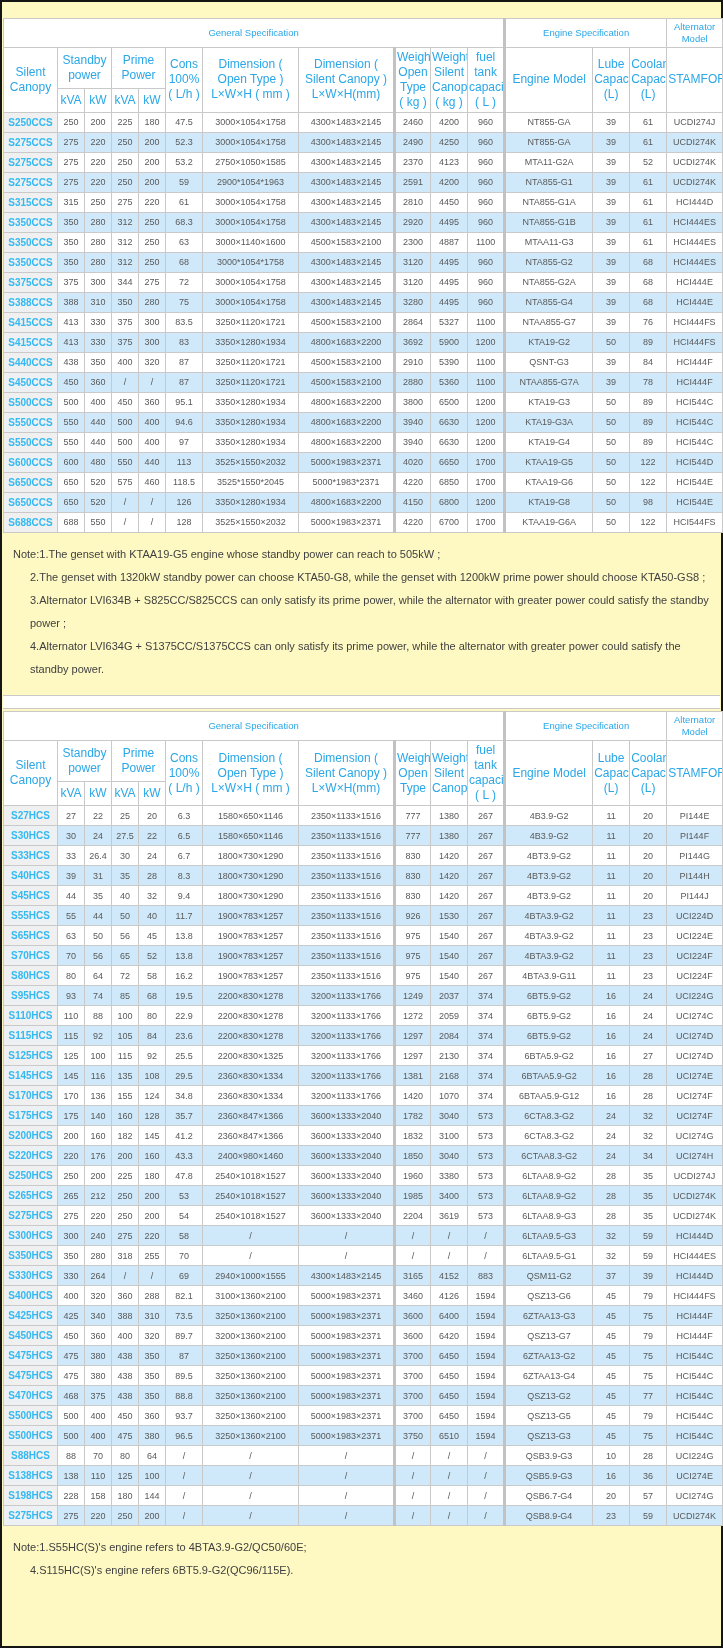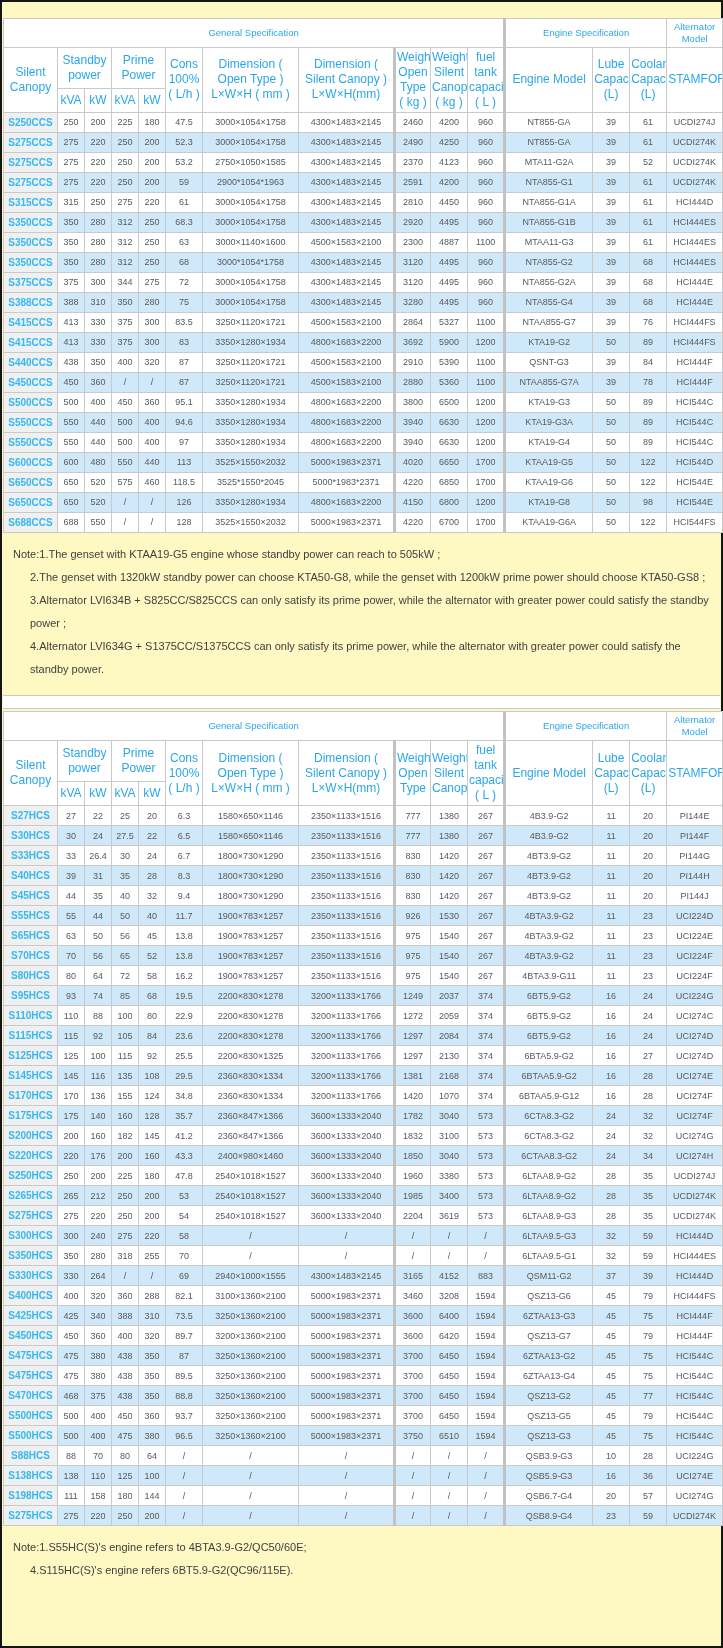--- a/index.html
+++ b/index.html
@@ -949,21 +949,21 @@
         <tr>
           <td class="model">S400HCS</td>
           <td>400</td>
           <td>320</td>
           <td>360</td>
           <td>288</td>
           <td>82.1</td>
           <td>3100×1360×2100</td>
           <td>5000×1983×2371</td>
           <td>3460</td>
-          <td>3208</td>
+          <td>4126</td>
           <td>1594</td>
           <td>QSZ13-G6</td>
           <td>45</td>
           <td>79</td>
           <td>HCI444FS</td>
         </tr>
         <tr class="alt">
           <td class="model">S425HCS</td>
           <td>425</td>
           <td>340</td>
@@ -1111,21 +1111,21 @@
           <td>/</td>
           <td>/</td>
           <td>/</td>
           <td>QSB5.9-G3</td>
           <td>16</td>
           <td>36</td>
           <td>UCI274E</td>
         </tr>
         <tr>
           <td class="model">S198HCS</td>
-          <td>111</td>
+          <td>228</td>
           <td>158</td>
           <td>180</td>
           <td>144</td>
           <td>/</td>
           <td>/</td>
           <td>/</td>
           <td>/</td>
           <td>/</td>
           <td>/</td>
           <td>QSB6.7-G4</td>

